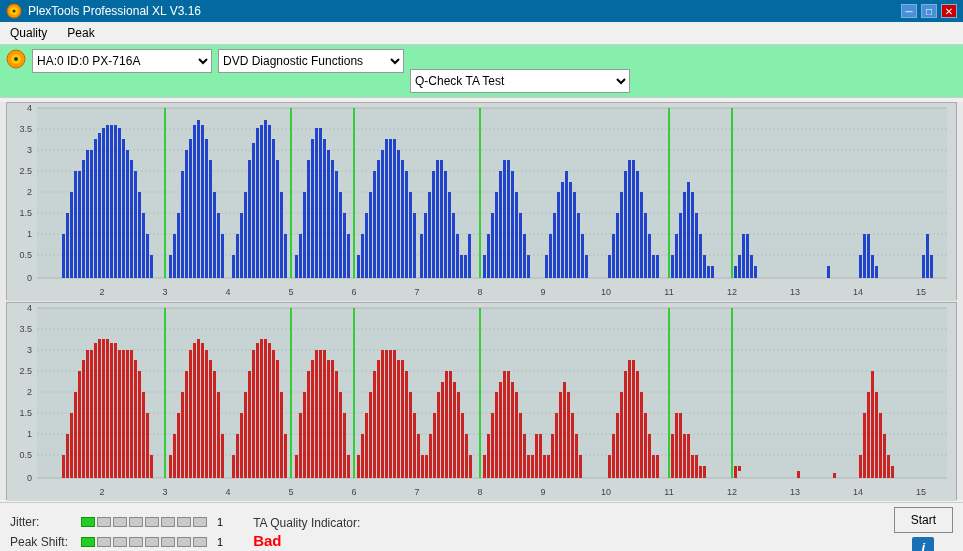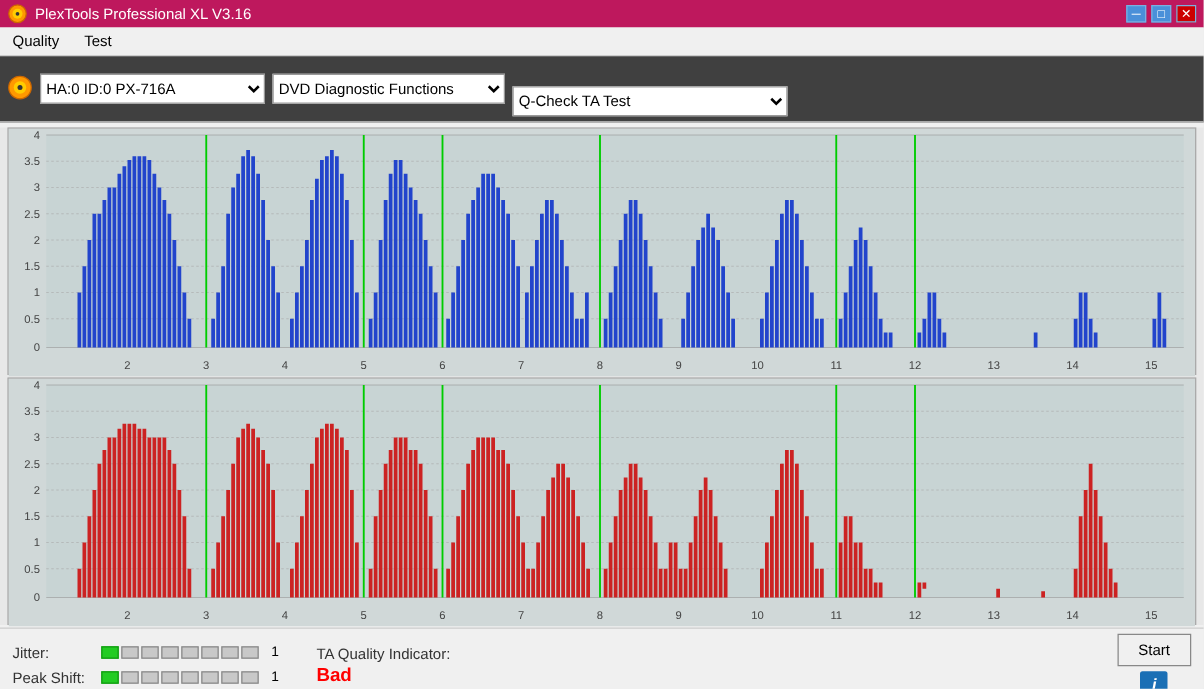--- a/index.html
+++ b/index.html
@@ -5,21 +5,21 @@
     * { box-sizing: border-box; margin: 0; padding: 0; }
     body {
       font-family: 'Segoe UI', Tahoma, sans-serif;
       font-size: 12px;
       background: #f0f0f0;
       width: 963px;
       height: 551px;
       overflow: hidden;
     }
     #title-bar {
-      background: #be185d;
+      background: #0369a1;
       color: white;
       height: 22px;
       display: flex;
       align-items: center;
       padding: 0 6px;
       justify-content: space-between;
     }
     #title-bar-left {
       display: flex;
       align-items: center;
@@ -51,24 +51,23 @@
       display: flex;
       gap: 12px;
       border-bottom: 1px solid #ccc;
     }
     .menu-item {
       cursor: pointer;
       padding: 2px 4px;
     }
     #toolbar {
       display: flex;
-      align-items: center;
       padding: 4px 6px;
       gap: 6px;
-      background: #404040;
+      background: #86efac;
       border-bottom: 1px solid #ccc;
     }
     #device-select, #function-select, #test-select {
       height: 24px;
       border: 1px solid #999;
       background: white;
       font-size: 12px;
       cursor: pointer;
     }
     #device-select { width: 180px; }
@@ -203,21 +202,21 @@
   </div>
   <div id="title-bar-controls">
     <div class="title-btn">─</div>
     <div class="title-btn">□</div>
     <div class="title-btn" style="background:#c00;">✕</div>
   </div>
 </div>
 
 <div id="menu-bar">
   <span class="menu-item">Quality</span>
-  <span class="menu-item">Test</span>
+  <span class="menu-item">Peak</span>
 </div>
 
 <div id="toolbar">
   <div>
     <svg width="20" height="20" viewBox="0 0 20 20">
       <circle cx="10" cy="10" r="9" fill="#ff9900" stroke="#cc6600" stroke-width="1"></circle>
       <circle cx="10" cy="10" r="5" fill="#ffcc00"></circle>
       <circle cx="10" cy="10" r="2" fill="#333"></circle>
     </svg>
   </div>

